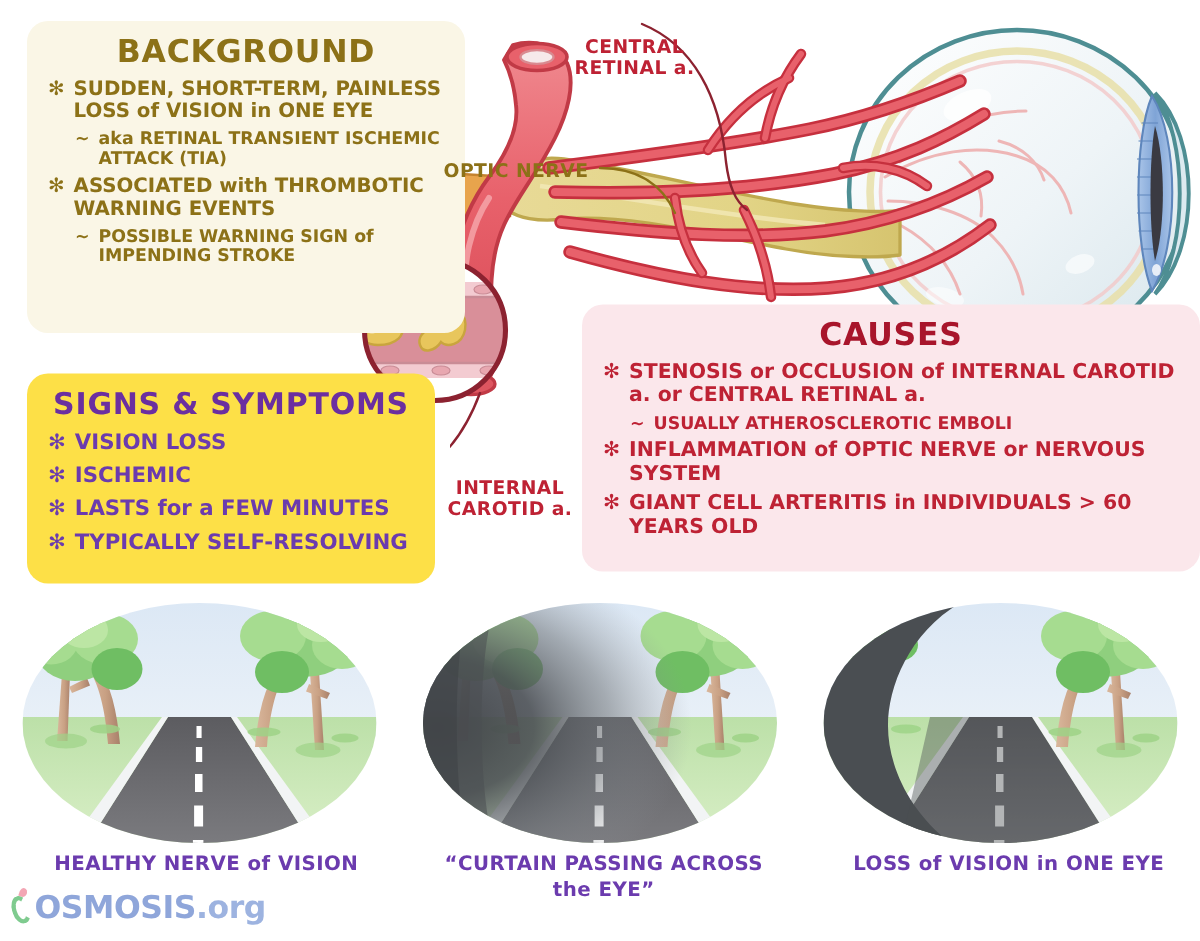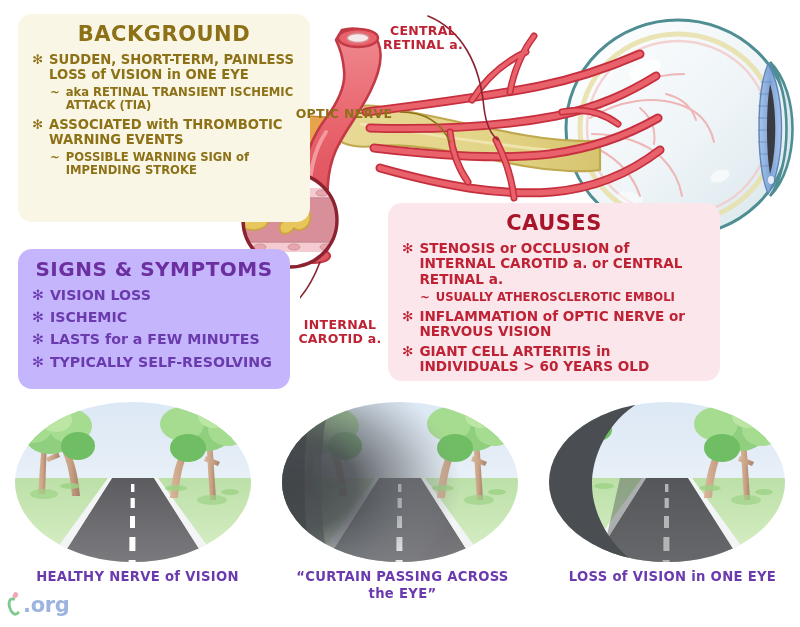--- a/index.html
+++ b/index.html
@@ -50,30 +50,30 @@
   }
   #card-background .card-title {
     color: #8C7117; font-size: 21px;
   }
   #card-background .blt { color: #8C7117; font-size: 13.2px; }
   #card-background .blt.sub { font-size: 11.6px; }
 
   
   #card-signs {
     left: 18px; top: 249px; width: 272px; height: 140px;
-    background: #c4b5fd;
+    background: #fde047;
   }
   #card-signs .card-title {
     color: #6B2FA0; font-size: 20px;
   }
   #card-signs .blt { color: #6B3BAE; font-size: 14.2px; margin-bottom: 6px; }
 
   
   #card-causes {
-    left: 388px; top: 203px; width: 332px; height: 178px;
+    left: 388px; top: 203px; width: 412px; height: 178px;
     background: #FBE7EB;
   }
   #card-causes .card-title {
     color: #A8152B; font-size: 21px;
   }
   #card-causes .blt { color: #BE2234; font-size: 13.6px; }
   #card-causes .blt.sub { font-size: 11.6px; }
 
   
   .anat-label {
@@ -533,21 +533,21 @@
       <li class="blt">
         <span class="mark">✻</span>
         <span class="txt">STENOSIS or OCCLUSION of INTERNAL CAROTID a. or CENTRAL RETINAL a.</span>
       </li>
       <li class="blt sub">
         <span class="mark">~</span>
         <span class="txt">USUALLY ATHEROSCLEROTIC EMBOLI</span>
       </li>
       <li class="blt">
         <span class="mark">✻</span>
-        <span class="txt">INFLAMMATION of OPTIC NERVE or NERVOUS VISION</span>
+        <span class="txt">INFLAMMATION of OPTIC NERVE or NERVOUS SYSTEM</span>
       </li>
       <li class="blt">
         <span class="mark">✻</span>
         <span class="txt">GIANT CELL ARTERITIS in INDIVIDUALS &gt; 60 YEARS OLD</span>
       </li>
     </ul>
   </div>
 
   <div class="anat-label" id="label-central-retinal">CENTRAL RETINAL a.</div>
   <div class="anat-label" id="label-optic-nerve">OPTIC NERVE</div>
@@ -555,16 +555,17 @@
 
   <div class="caption" id="caption-1">HEALTHY NERVE of VISION</div>
   <div class="caption" id="caption-3">LOSS of VISION in ONE EYE</div>
   <div class="caption" id="caption-2">“CURTAIN PASSING ACROSS the EYE”</div>
 
   <div id="logo">
     <span class="leaf">
       <span class="g"></span>
         <span class="r"></span>
     </span>
+    <span>OSMOSIS</span>
     <span class="org">.org</span>
   </div>
 
 </div>
 
 </body></html>

